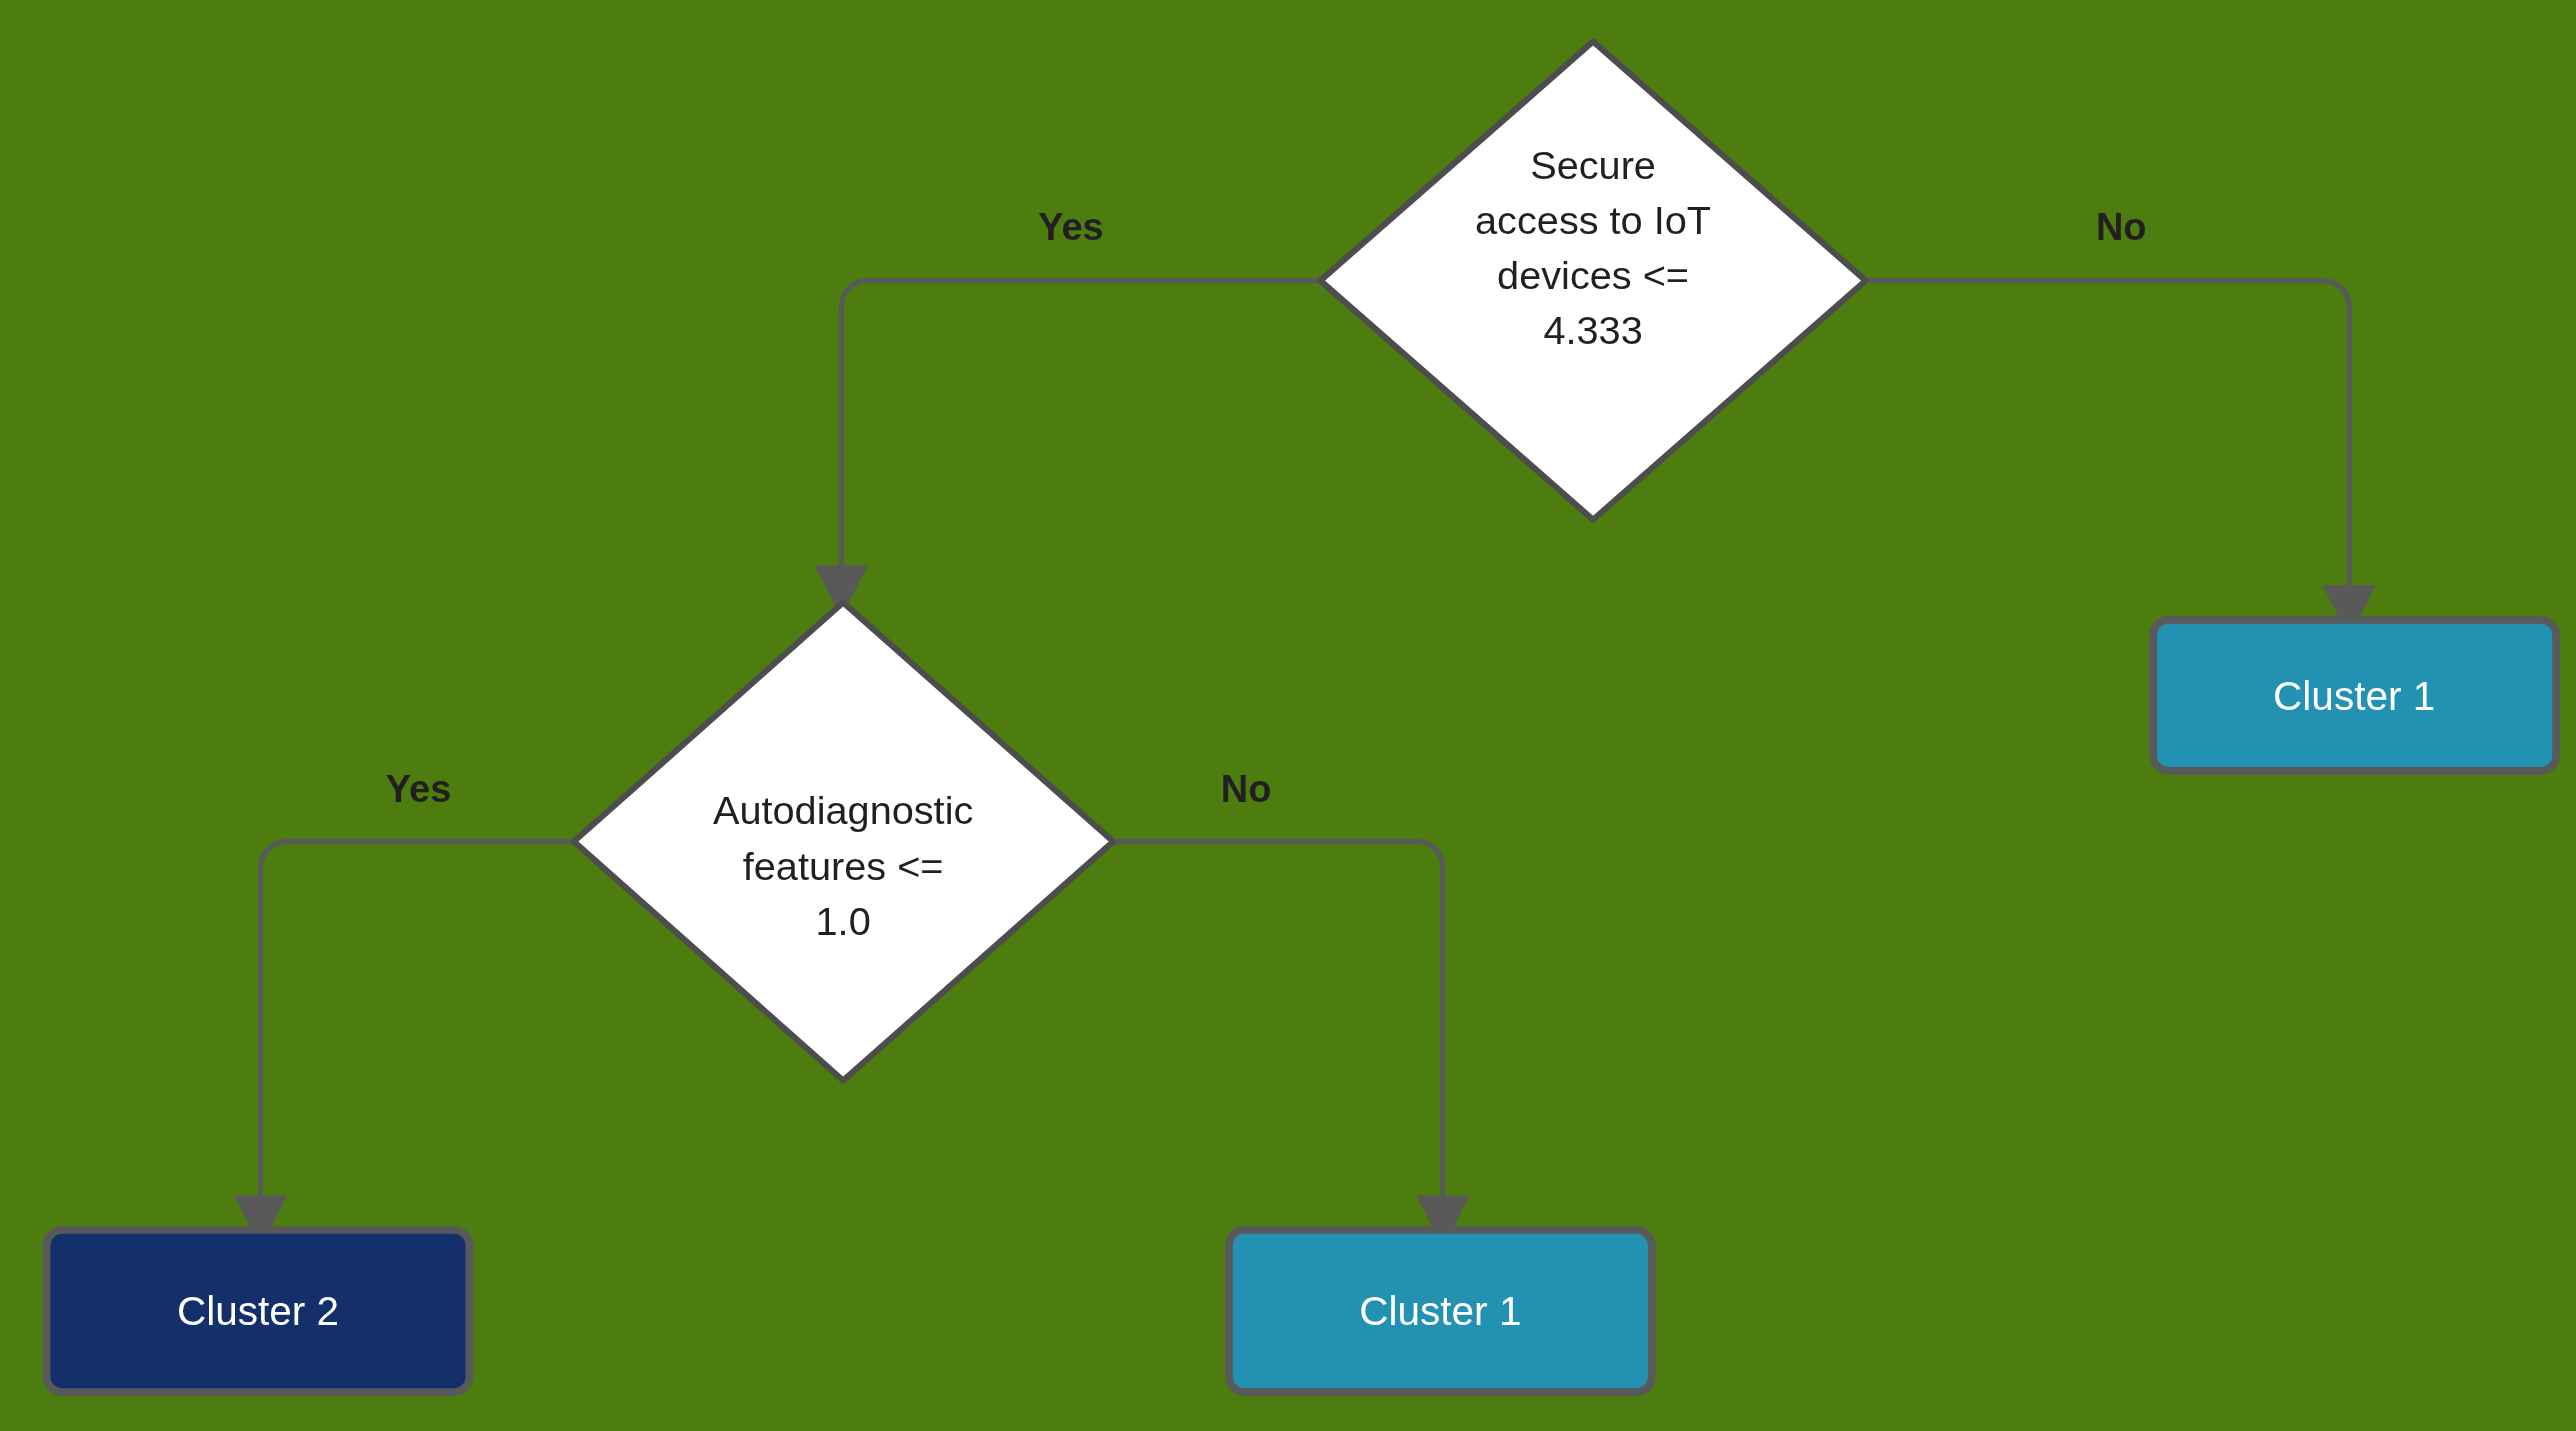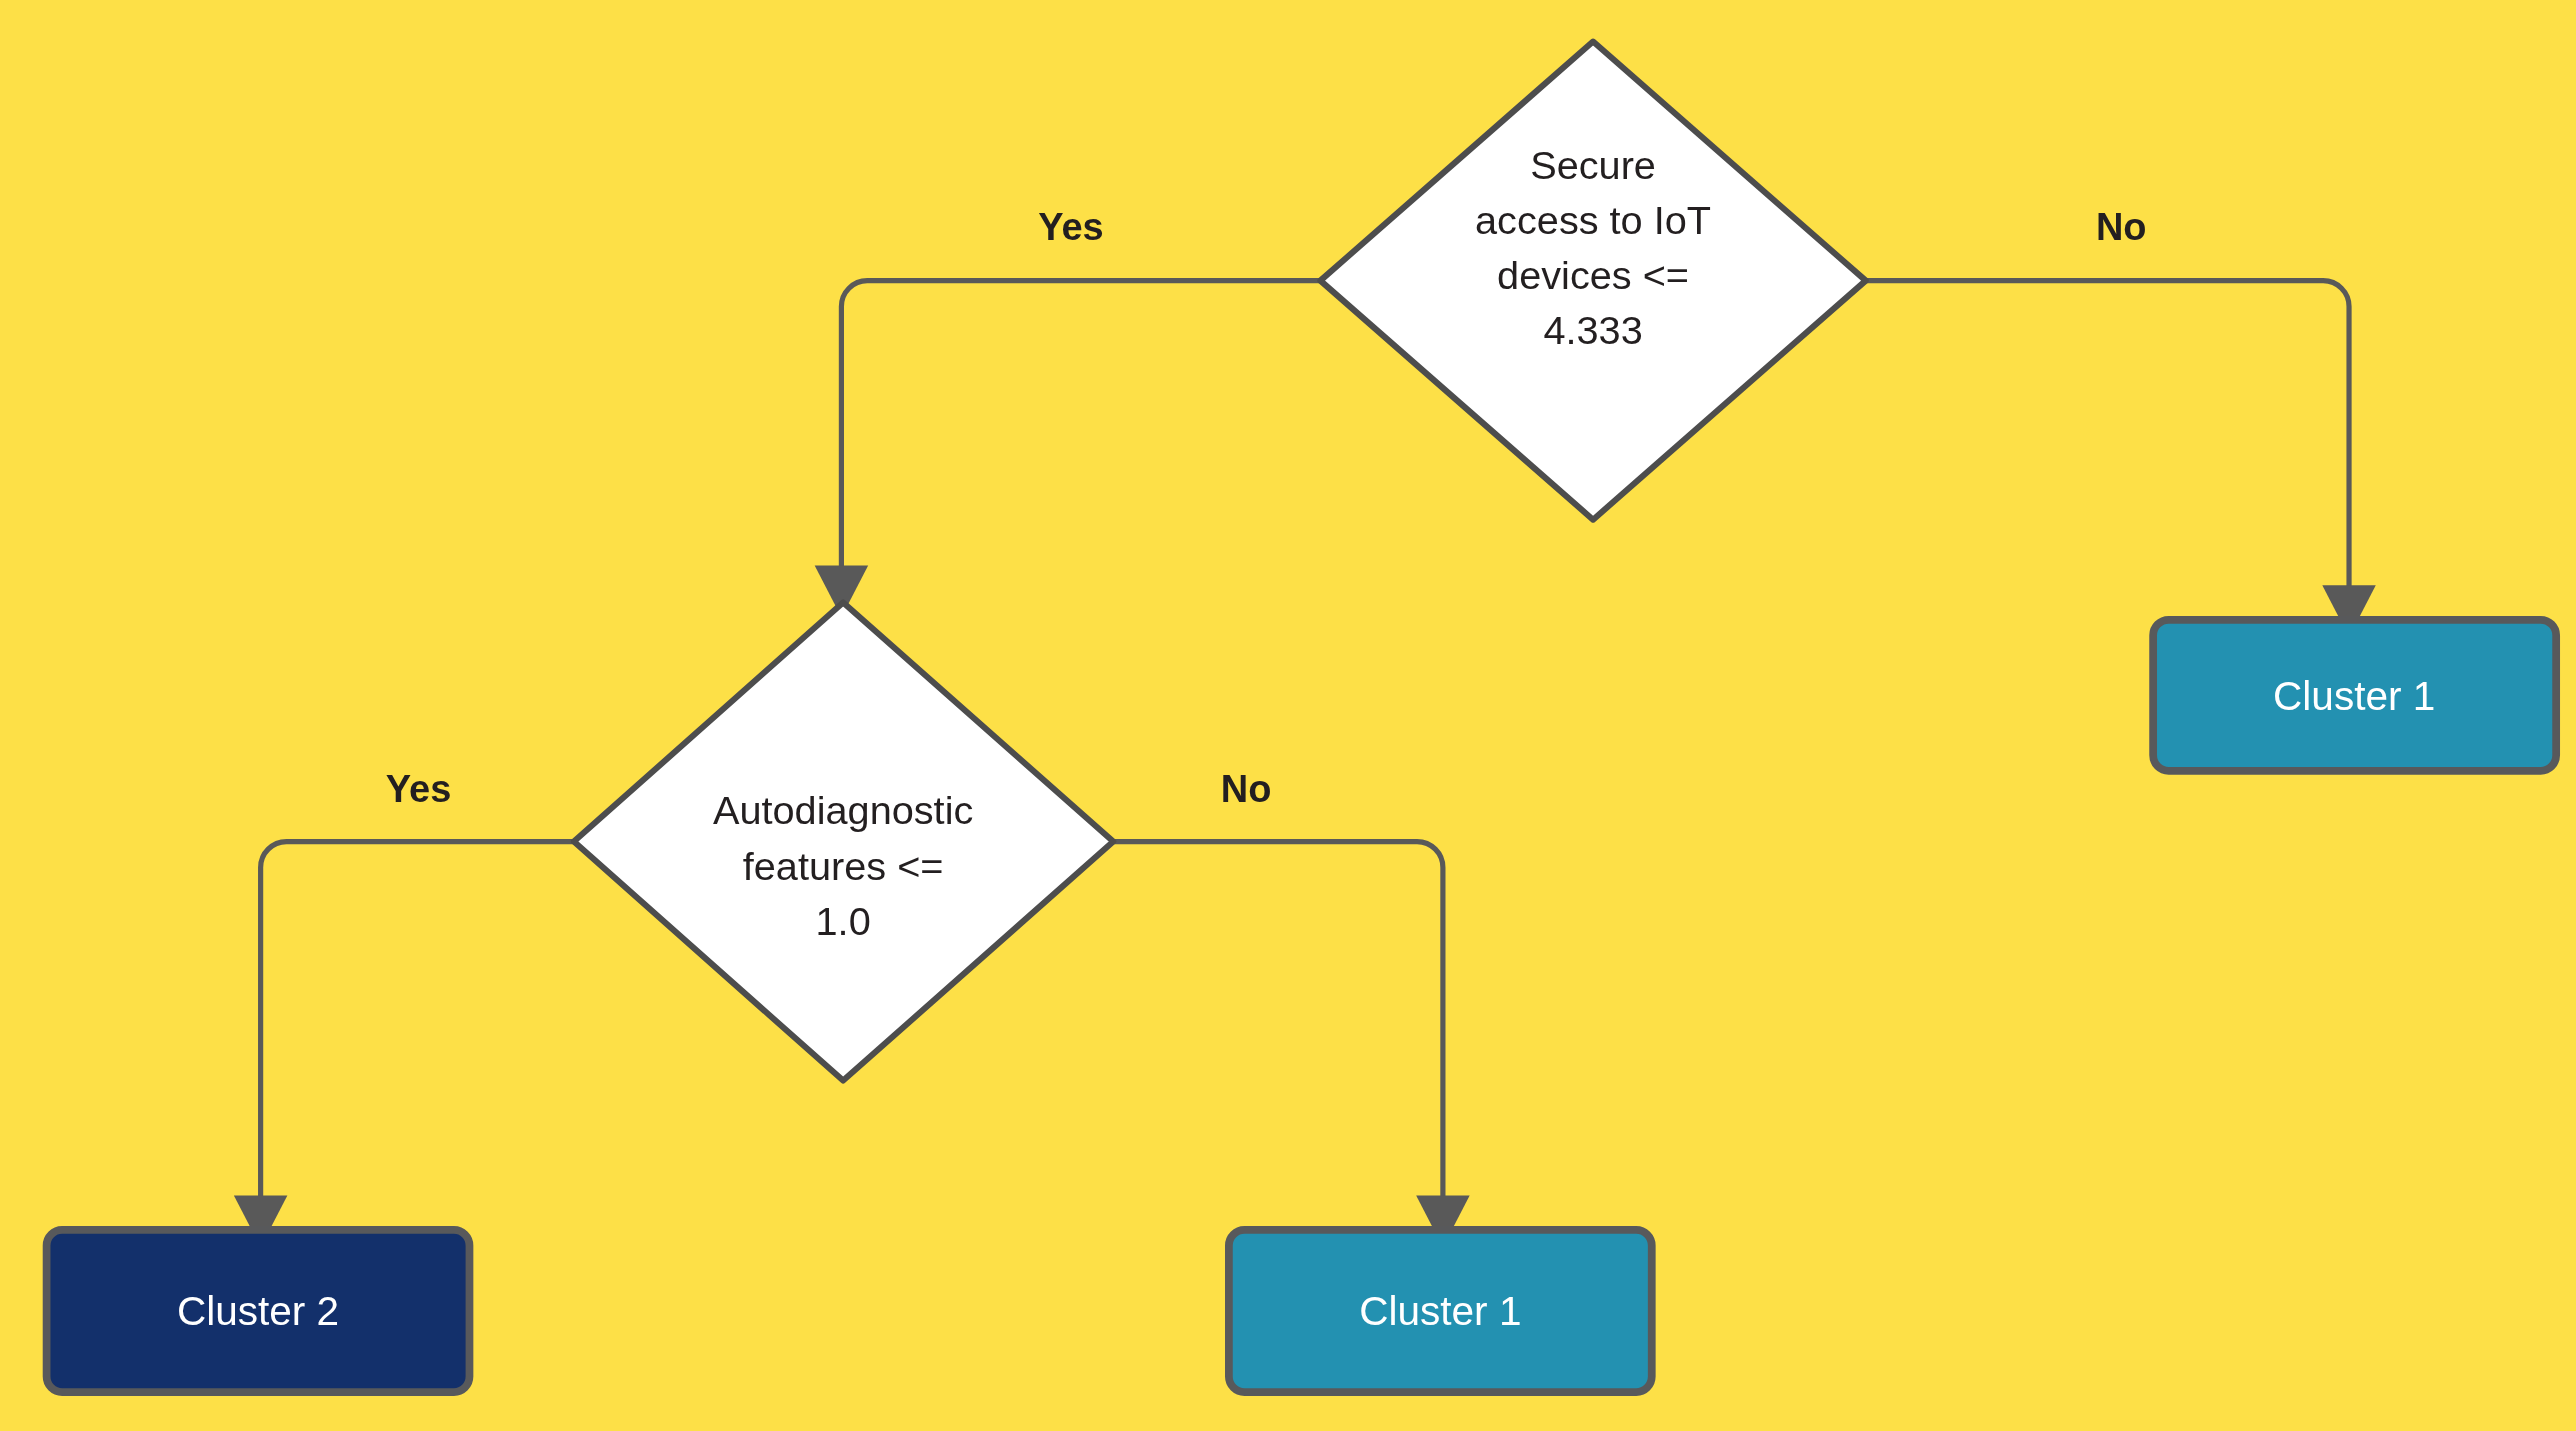--- a/index.html
+++ b/index.html
@@ -8,21 +8,21 @@
     padding: 0;
     background: #ffffff;
   }
   body {
     font-family: "Liberation Sans", sans-serif;
   }
   #canvas {
     position: relative;
     width: 2576px;
     height: 1432px;
-    background: #fde047;
+    background: #4d7c0f;
     overflow: hidden;
   }
   #tree-svg {
     position: absolute;
     left: 0;
     top: 0;
     width: 2576px;
     height: 1432px;
   }
   .node-text {

